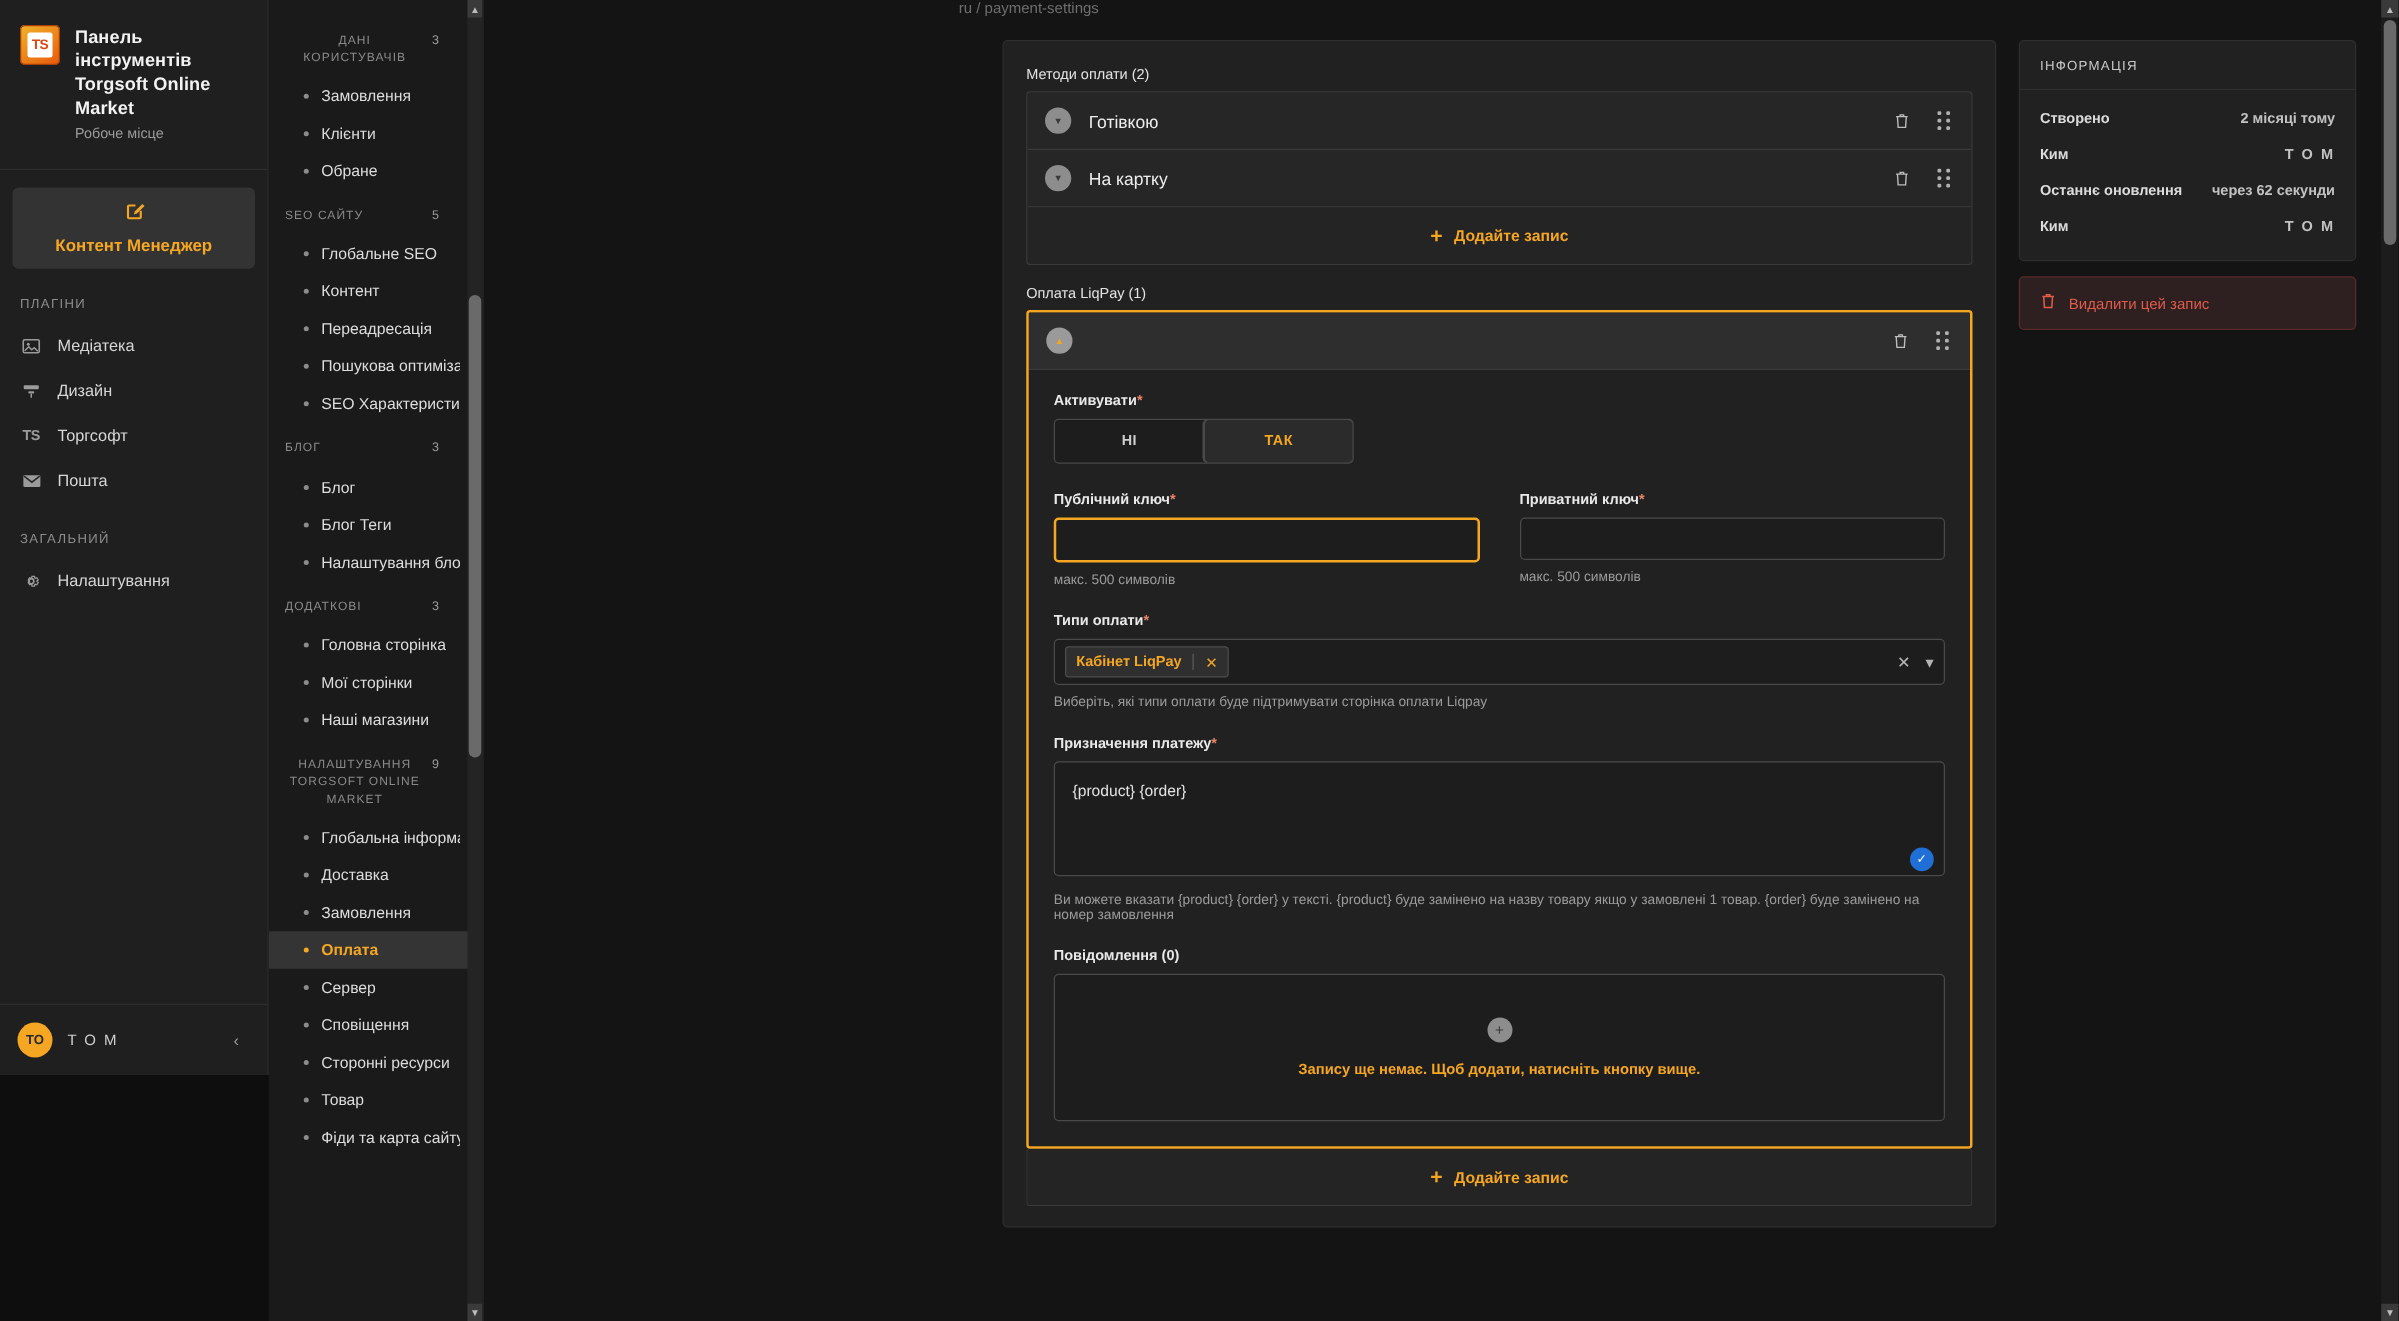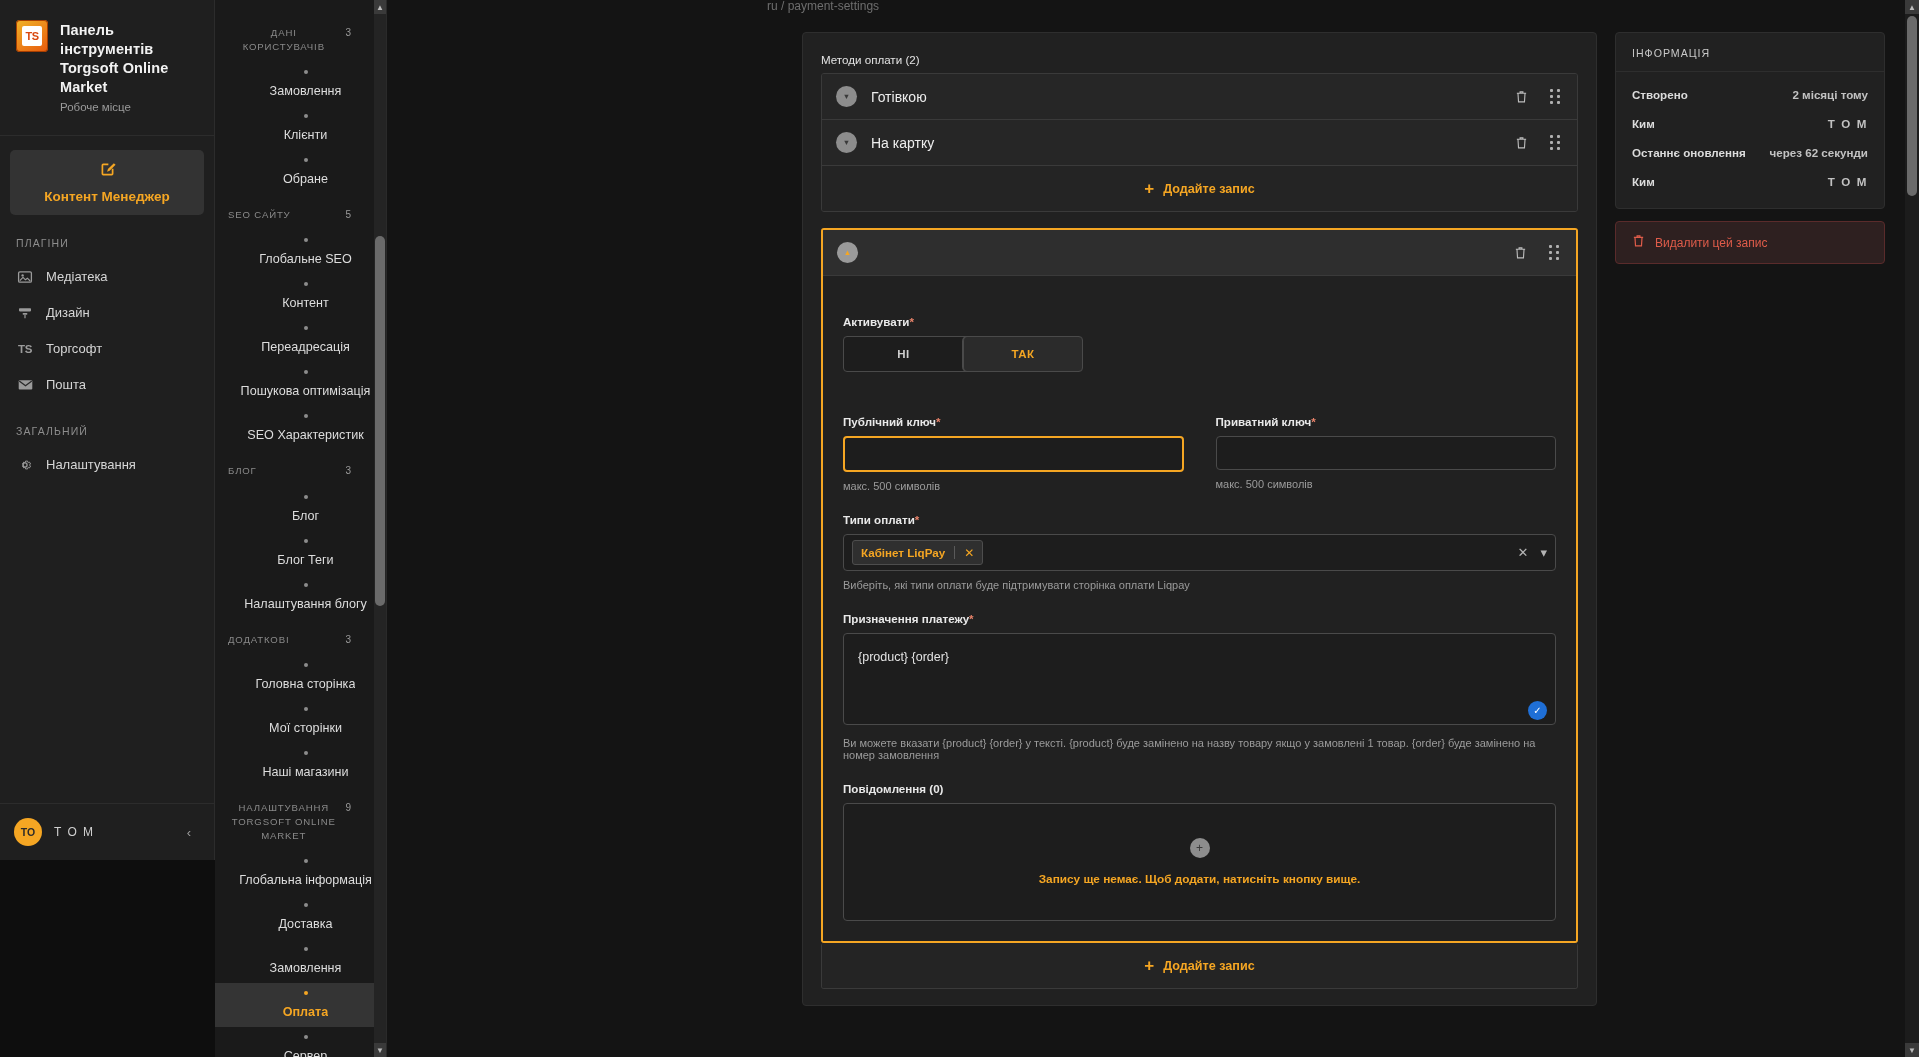--- a/index.html
+++ b/index.html
@@ -102,21 +102,20 @@
     display: flex; align-items: flex-start; justify-content: space-between;
     line-height: 1.45; font-weight: 500;
   }
   .sec-group-title .gt { padding-right: 6px; text-align: center; }
   .sec-count { color:#9a9a9a; font-size:10px; flex:0 0 auto; }
   .sec-item {
     display:flex; align-items:center; gap:10px;
     padding: 8px 10px 8px 28px;
     color:#ddd; font-size: 12.6px; cursor:pointer;
     position: relative;
-    flex-direction: column;
   }
   .sec-item .dot {
     width:4px; height:4px; border-radius:50%; background:#8c8c8c; flex:0 0 4px;
   }
   .sec-item.active { background:#343434; }
   .sec-item.active .lbl { color:#f5a623; font-weight: bold; }
   .sec-item.active .dot { background:#f5a623; }
   .sec-item .lbl { white-space: nowrap; overflow: hidden; text-overflow: clip; }
 
   .scrollbar-track {
@@ -188,21 +187,21 @@
     padding: 14px; color:#f5a623; font-size: 12.6px; font-weight:bold;
     cursor:pointer; background:#242424;
   }
   .add-row .plus { font-size: 17px; line-height: 1; font-weight: bold; }
 
   
   .repeater.highlight { border: 2px solid #f5a623; border-radius: 3px; }
   .repeater.highlight .repeater-row { background:#2e2e2e; }
   .liq-body { background:#212121; padding: 18px 20px 20px 20px; }
 
-  .group-label { font-size: 11.6px; color:#e9e9e9; font-weight: bold; margin-bottom: 8px; margin-top: 21px; }
+  .group-label { font-size: 11.6px; color:#e9e9e9; font-weight: bold; margin-bottom: 8px; }
   .group-label .req { color:#e8836a; }
 
   .toggle-wrap {
     display:inline-flex; border:1px solid #4a4a4a; border-radius:4px; overflow:hidden;
     background:#1d1d1d;
   }
   .toggle-opt {
     width: 119px; padding: 11px 0; text-align:center;
     font-size: 11.5px; font-weight:bold; color:#cfcfcf; cursor:pointer;
     letter-spacing: .4px;
@@ -576,20 +575,21 @@
                 </div>
 
                 <div class="add-row">
                   <span class="plus">+</span>
                   <span>Додайте запис</span>
                 </div>
               </div>
             </div>
 
             <div class="field-block">
+              <div class="field-label">Оплата LiqPay (1)</div>
 
               <div class="repeater highlight">
                 <div class="repeater-row">
                   <div class="collapse-circle open">▲</div>
                   <div class="row-title"></div>
                   <div class="row-actions">
                     <div class="icon-btn">
                       <svg width="13" height="14" viewBox="0 0 14 15" fill="none">
                         <path d="M2 3.5h10M5.5 3.5V2h3v1.5M3.2 3.5l.6 9.3h6.4l.6-9.3" stroke="#bdbdbd" stroke-width="1.2" fill="none"></path>
                       </svg>

